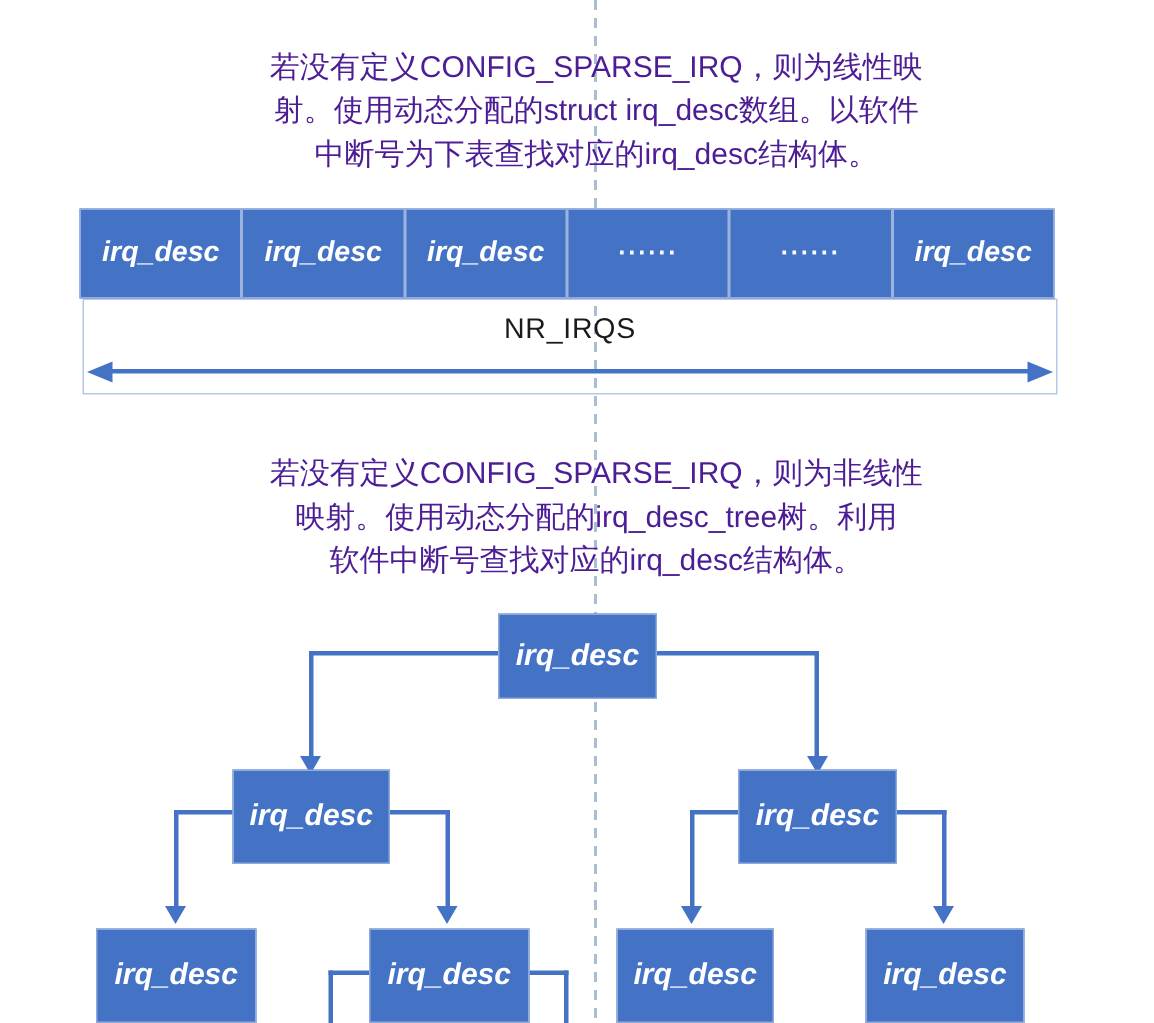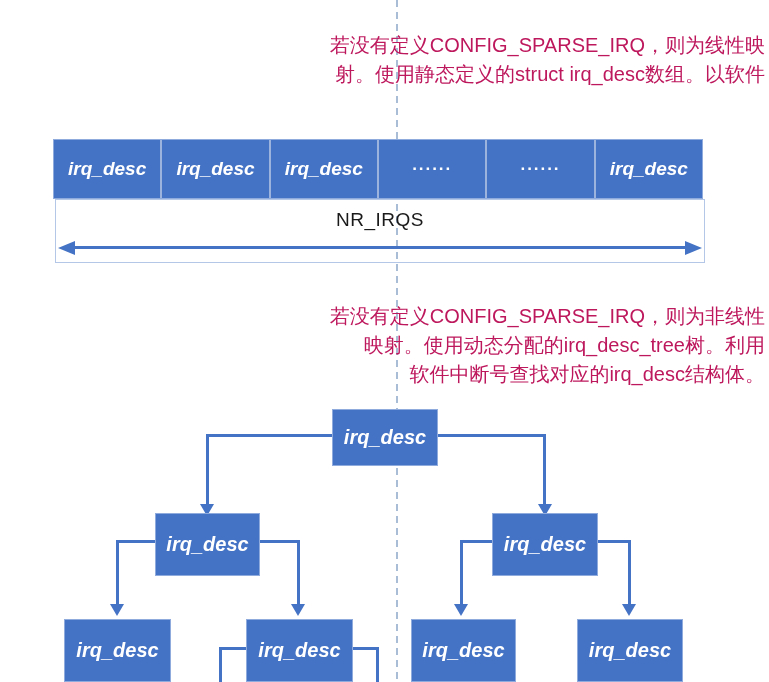--- a/index.html
+++ b/index.html
@@ -7,22 +7,22 @@
     position:relative;width:769px;height:682px;overflow:hidden;
     font-family:"Liberation Sans",sans-serif;background:#ffffff;
   }
   
   .center-dashed{
     position:absolute;left:396px;top:0;width:2px;height:682px;z-index:0;
     background:repeating-linear-gradient(to bottom,#aabdd7 0px,#aabdd7 7px,transparent 7px,transparent 12px);
   }
   
   .para{
-    position:absolute;left:30px;width:735px;text-align:right;z-index:2;
-    font-size:20px;line-height:29px;color:#be185d;
+    position:absolute;left:30px;width:735px;text-align:center;z-index:2;
+    font-size:20px;line-height:29px;color:#4c1d95;
   }
   #para1{top:31px;}
   #para2{top:302px;}
   .b{font-weight:normal;}
   
   .bar{
     position:absolute;left:53px;top:139px;width:650px;height:60px;z-index:2;
     display:flex;background:#4472C4;border:1px solid #8faadc;box-sizing:border-box;
   }
   .cell{
@@ -70,21 +70,22 @@
 </style>
 </head>
 <body>
 
 <div class="canvas">
 
   <div class="center-dashed"></div>
 
   <div class="para" id="para1">
     <div>若没有定义CONFIG_SPARSE_IRQ，则为线性映</div>
-    <div><span>射。使用静态定义的</span><span class="b">struct irq_desc</span><span>数组。以软件</span></div>
+    <div><span>射。使用动态分配的</span><span class="b">struct irq_desc</span><span>数组。以软件</span></div>
+    <div>中断号为下表查找对应的irq_desc结构体。</div>
   </div>
 
   <div class="bar">
     <div class="cell">irq_desc</div>
     <div class="cell">irq_desc</div>
     <div class="cell">irq_desc</div>
     <div class="cell dots">······</div>
     <div class="cell dots">······</div>
     <div class="cell">irq_desc</div>
   </div>

